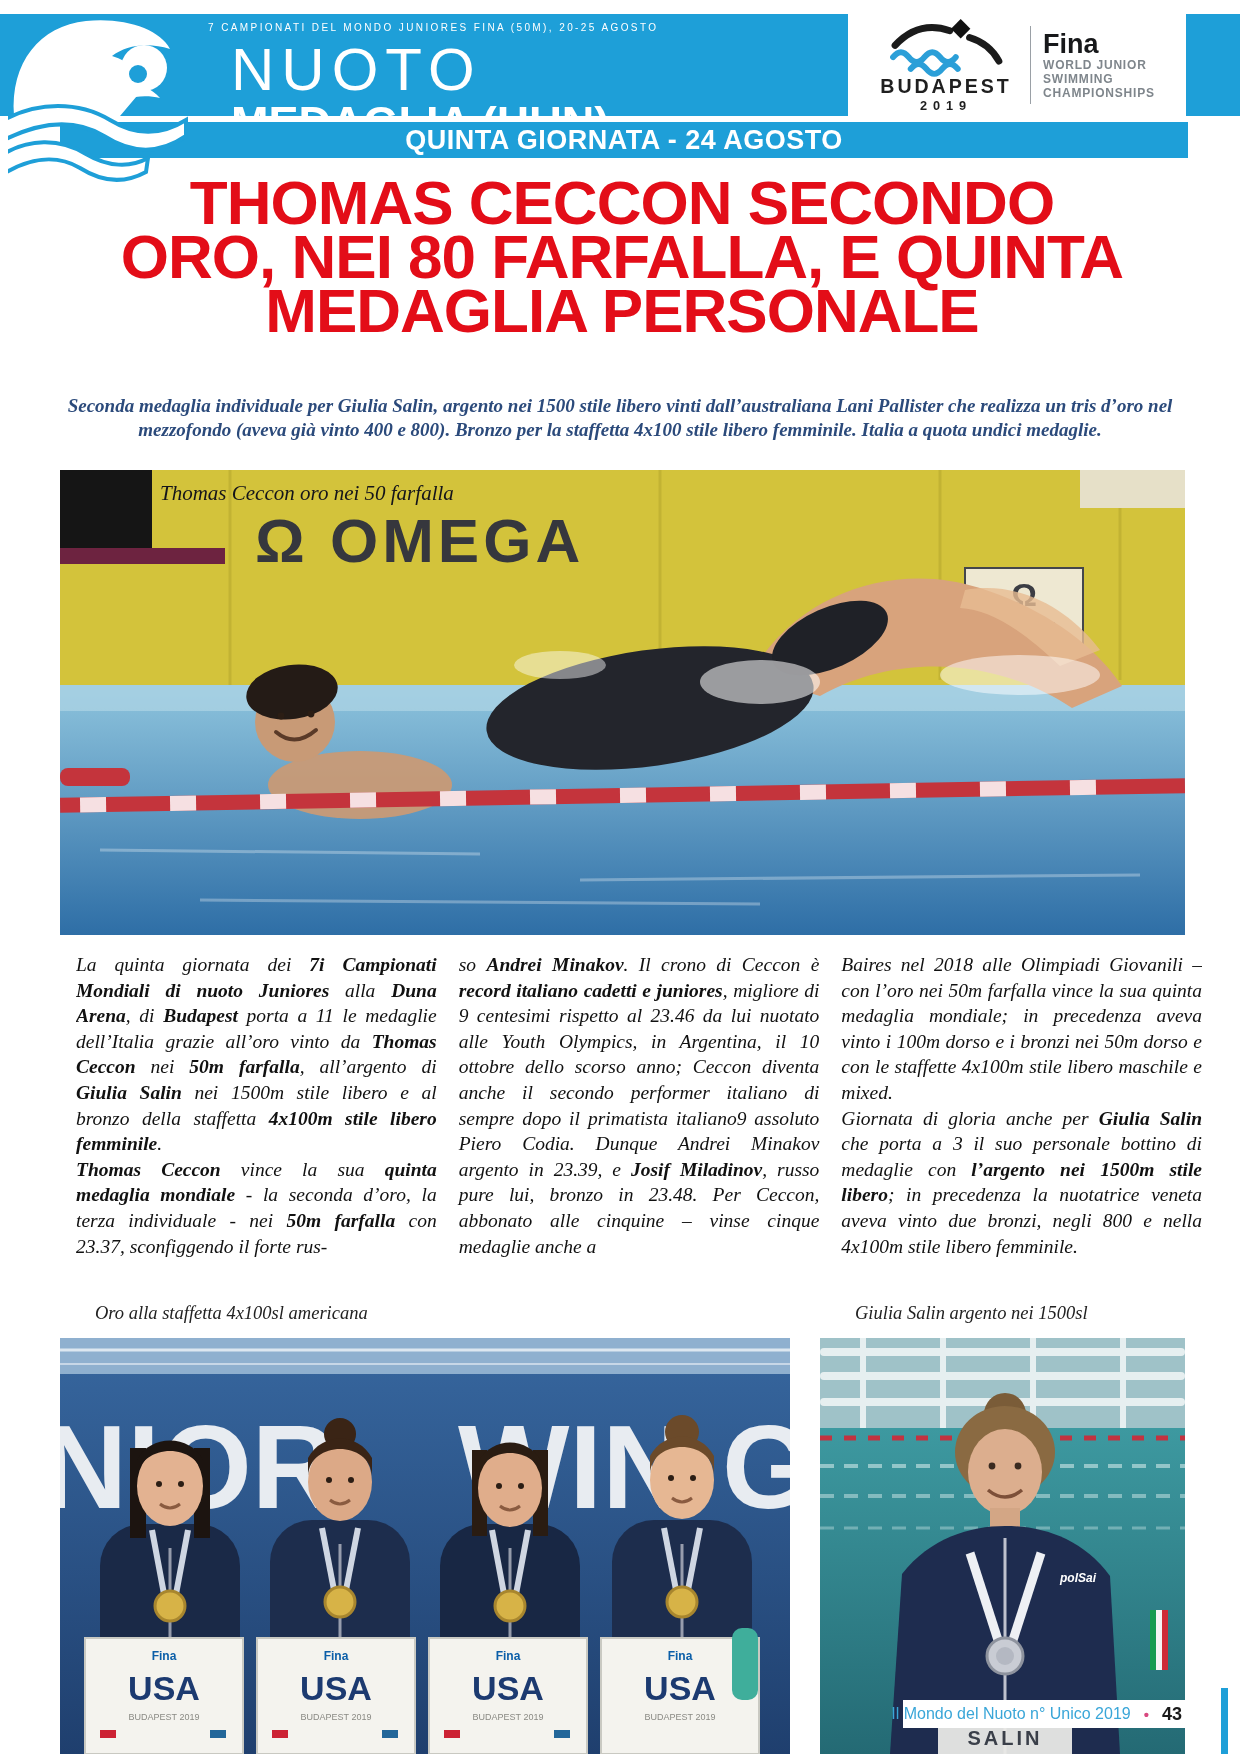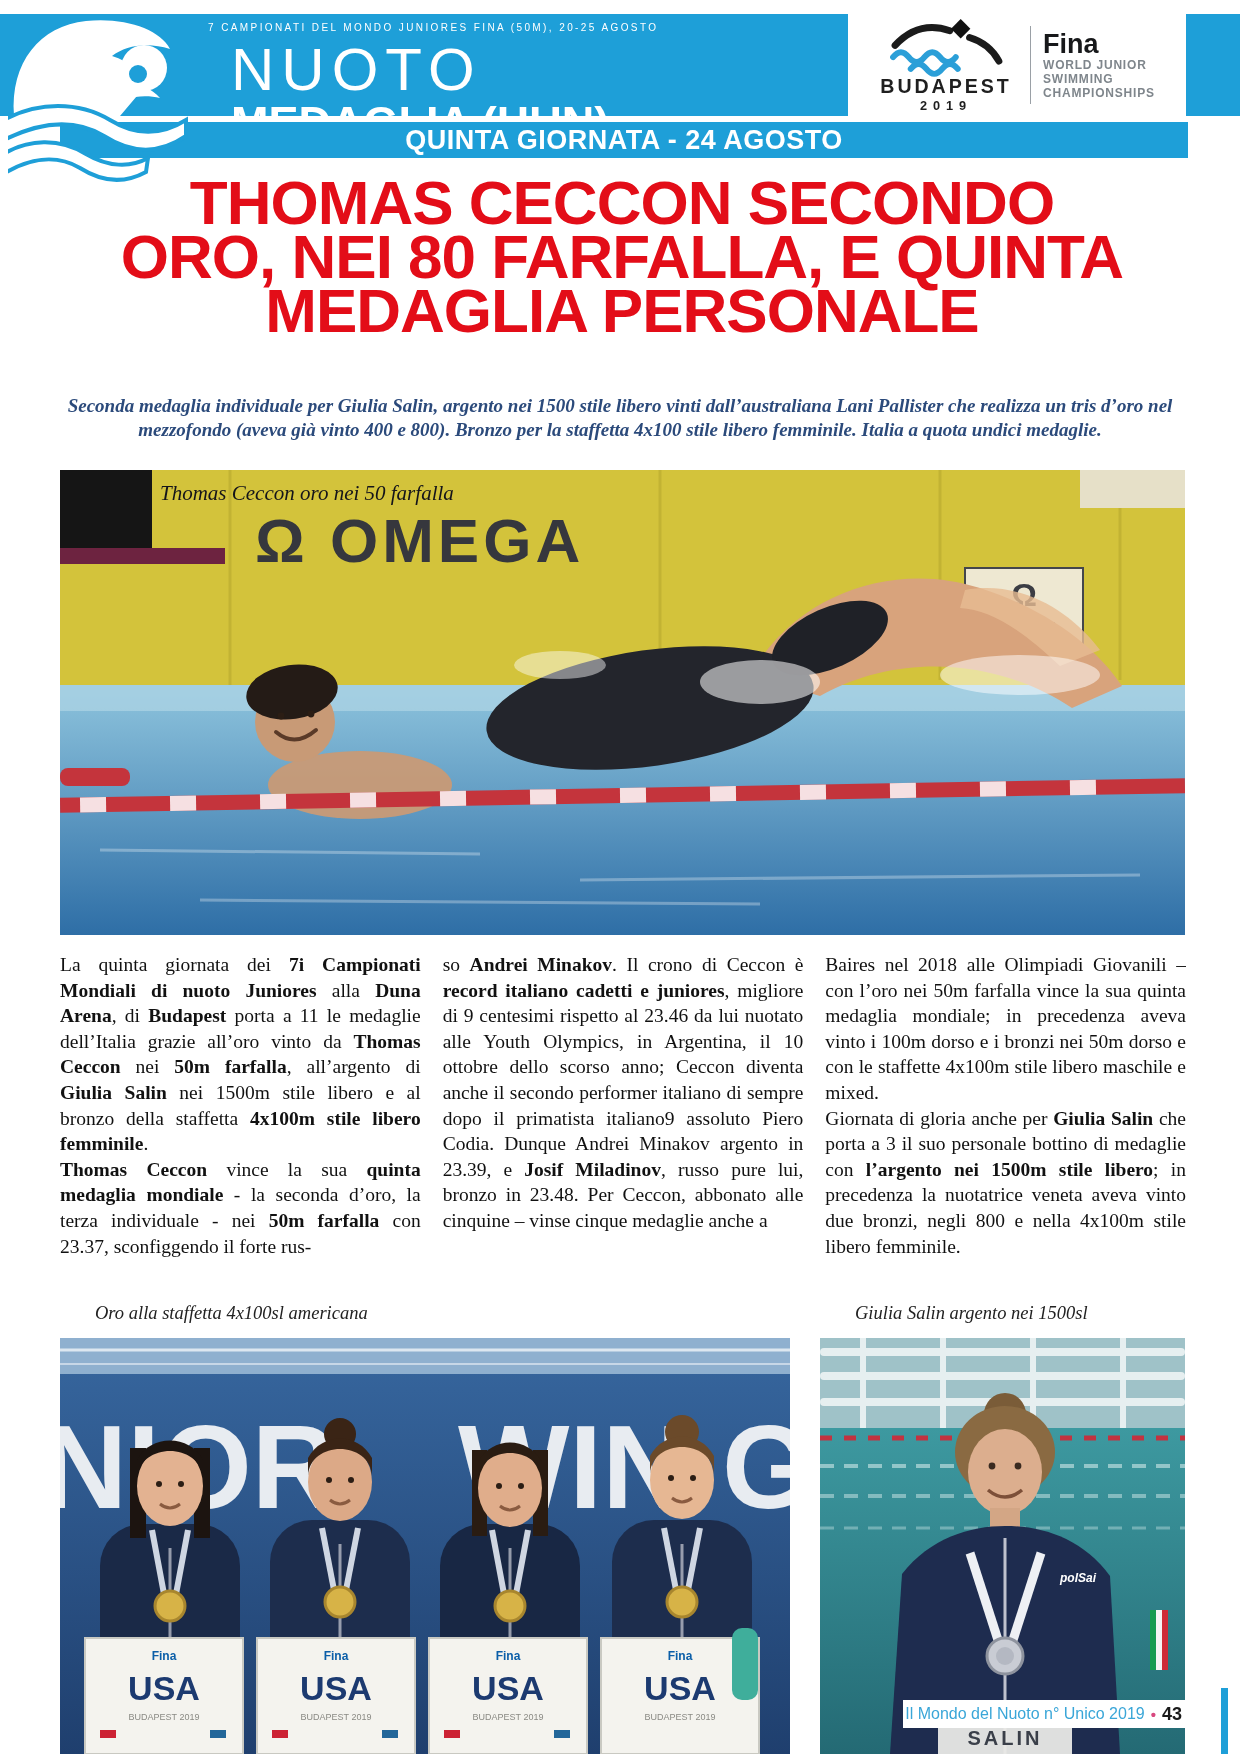--- a/index.html
+++ b/index.html
@@ -36,33 +36,33 @@
 
   
   .main-photo{left:60px;top:470px;width:1125px;height:465px;}
   .relay-photo{left:60px;top:1338px;width:730px;height:416px;}
   .salin-photo{left:820px;top:1338px;width:365px;height:416px;}
   figure{margin:0;}
   svg{display:block;}
   .svg-caption{font-family:"Liberation Serif","DejaVu Serif",serif;font-style:italic;}
 
   
-  .cols{left:60px;top:952px;width:1126px;height:352px;display:flex;gap:22px;overflow:hidden;}
+  .cols{left:76px;top:952px;width:1126px;height:352px;display:flex;gap:22px;overflow:hidden;font-style:italic;}
   .col{flex:1;font-family:"Liberation Serif","DejaVu Serif",serif;font-size:19.5px;line-height:25.6px;
        color:#111;text-align:justify;white-space:pre-wrap;}
   .col b{font-weight:700;}
 
   .caption{font-family:"Liberation Serif","DejaVu Serif",serif;font-style:italic;font-size:18.5px;
            color:#222;top:1303px;margin-left:35px;}
   .caption-left{left:60px;}
   .caption-right{left:820px;}
 
   
   .footer-bar{left:903px;top:1700px;width:285px;height:28px;background:#ffffff;z-index:8;
-              display:flex;align-items:center;justify-content:flex-end;gap:6px;padding-right:6px;
+              display:flex;align-items:center;justify-content:flex-end;gap:13px;padding-right:6px;
               box-sizing:border-box;}
   .footer-mag{color:#3AA6D8;font-size:16px;font-weight:400;white-space:nowrap;}
   .footer-dot{color:#D8487F;font-size:15px;font-weight:700;}
   .footer-page{color:#1a1a1a;font-size:18px;font-weight:800;}
   .edge-strip{left:1221px;top:1688px;width:7px;height:66px;background:#1E9FD8;z-index:7;}
 </style>
 </head>
 <body>
 
 <div id="page">

